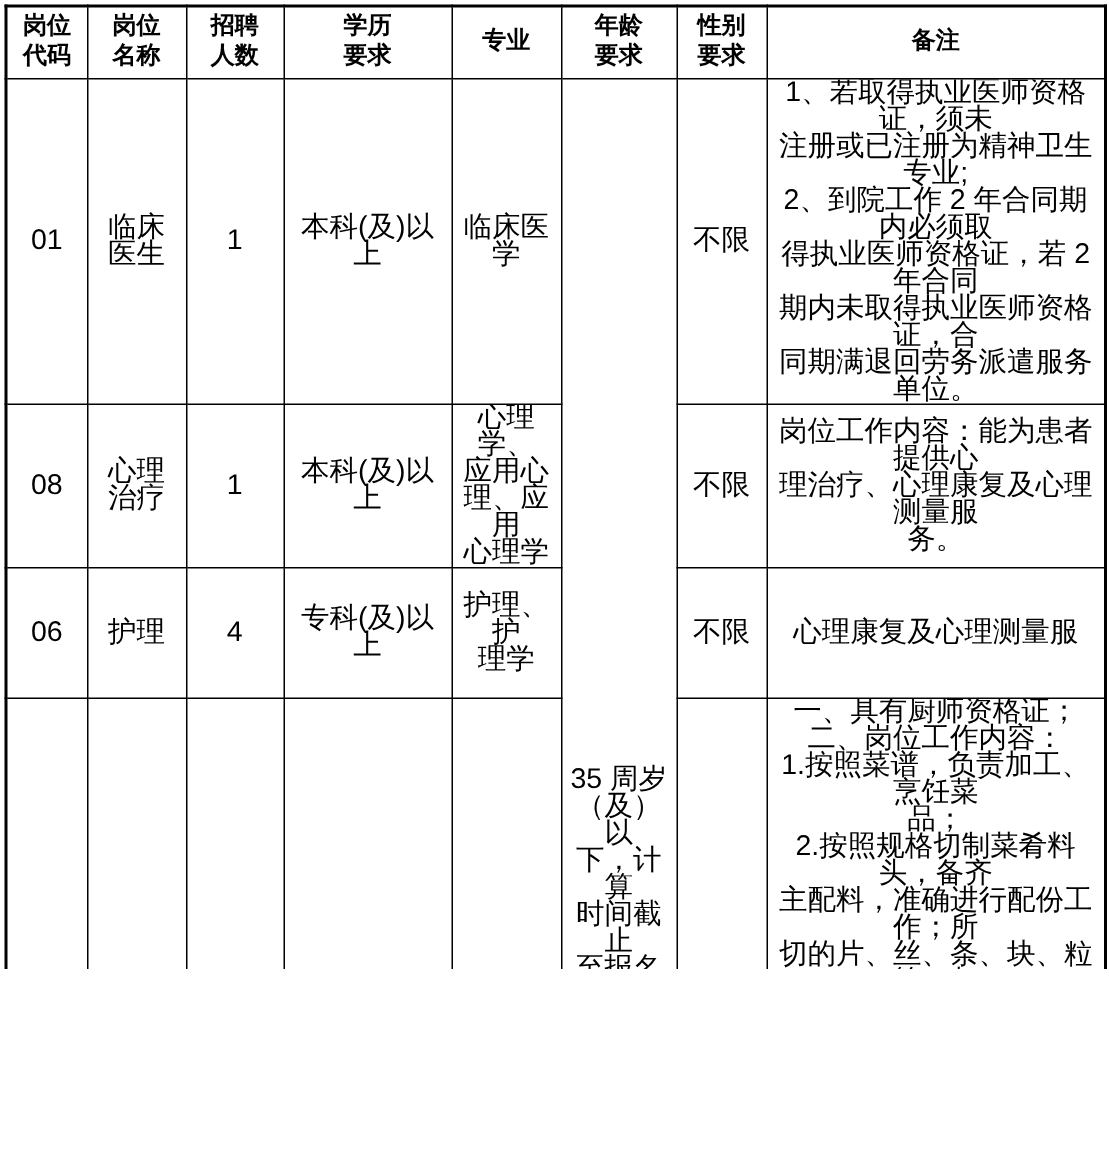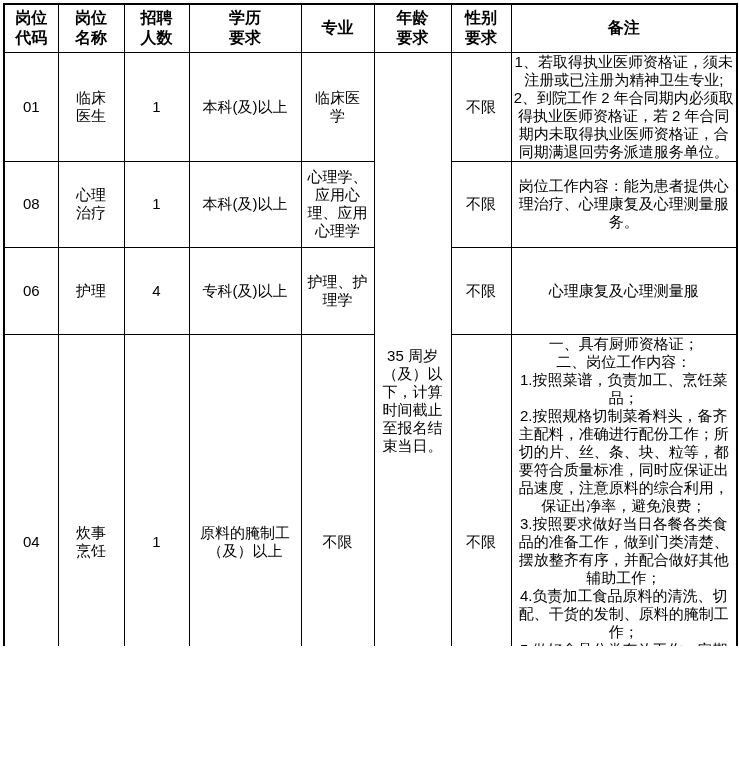--- a/index.html
+++ b/index.html
@@ -33,21 +33,21 @@
     white-space: pre-line;
     word-break: break-all;
     padding: 0 2px;
   }
   table.recruit th {
     font-size: 16px;
     font-weight: bold;
     line-height: 20px;
   }
   table.recruit td {
-    font-size: 15px;
+    font-size: 19px;
     line-height: 18px;
   }
   tr.hdr     { height: 48px; }
   tr.r1      { height: 103px; }
   tr.r2      { height: 86px; }
   tr.r3      { height: 87px; }
   tr.r4      { height: 391px; }
   tr.total   { height: 46px; }
   td.remark-left {
     text-align: left;

